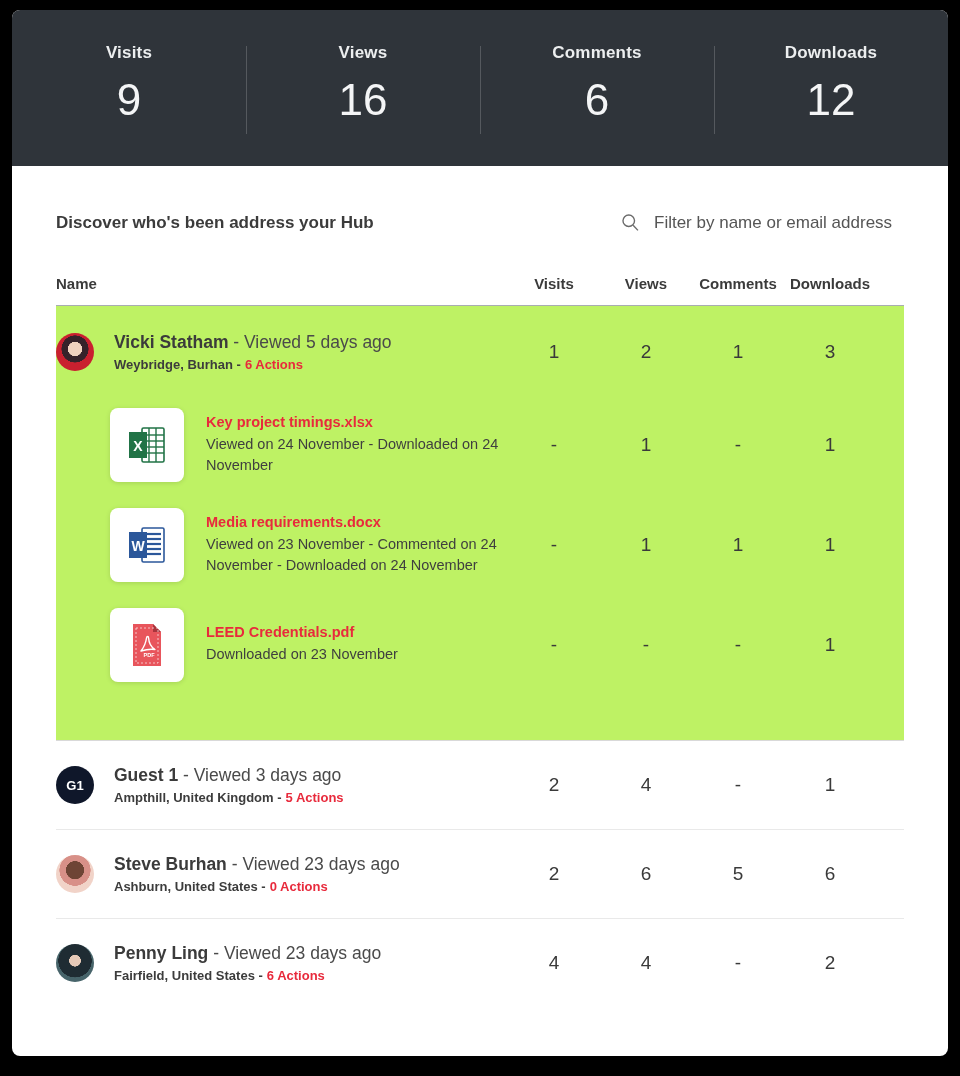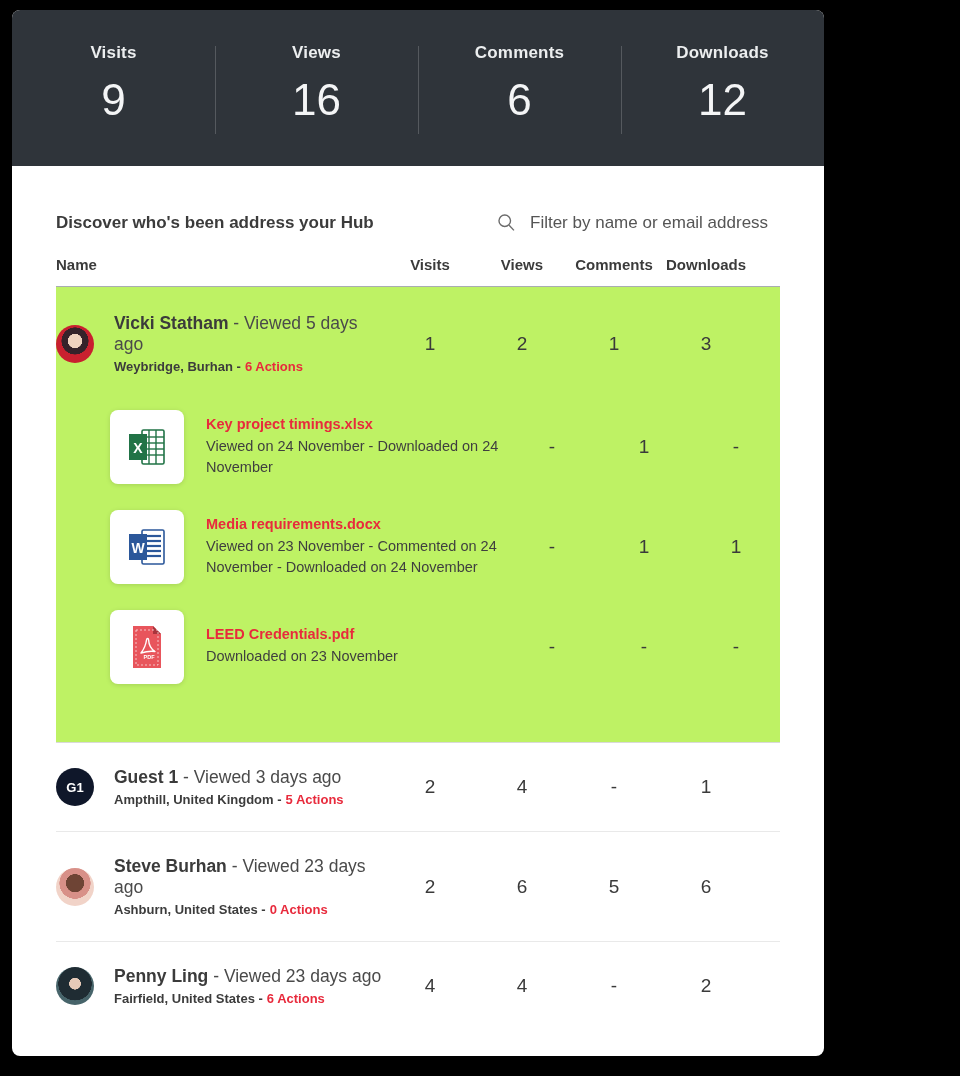--- a/index.html
+++ b/index.html
@@ -4,21 +4,21 @@
 <style>
   html,body{margin:0;padding:0;}
   body{
     width:960px;height:1076px;
     background:#000;
     font-family:"Liberation Sans", sans-serif;
     position:relative;
     -webkit-font-smoothing:antialiased;
   }
   .card{
-    position:absolute;left:12px;top:10px;width:812px;height:1046px;
+    position:absolute;left:12px;top:10px;width:936px;height:1046px;
     background:#fff;border-radius:8px;overflow:hidden;
     box-shadow:0 2px 14px rgba(0,0,0,.6);
   }
   
   .stats-header{
     background:#2f343a;height:156px;
     display:flex;align-items:stretch;
   }
   .stat{
     flex:1;text-align:center;position:relative;
@@ -43,21 +43,21 @@
   .filter{display:flex;align-items:center;gap:13px;}
   .filter svg{display:block;}
   .filter input{
     border:none;outline:none;background:transparent;
     font-family:"Liberation Sans", sans-serif;
     font-size:17px;color:#555;width:250px;padding:0;
   }
   .filter input::placeholder{color:#555;opacity:1;}
   
   .thead{
-    display:flex;align-items:center;margin-top:23px;padding-bottom:13px;
+    display:flex;align-items:center;margin-top:42px;padding-bottom:13px;
   }
   .th-name{flex:1;font-size:15px;font-weight:bold;color:#3b3b3b;}
   .stat-cols{display:flex;width:368px;margin-left:auto;margin-right:28px;flex-shrink:0;}
   .scol{width:92px;text-align:center;}
   .thead .scol{font-size:15px;font-weight:bold;color:#3b3b3b;}
   .num{font-size:19px;color:#3a3a3a;}
   
   .expanded{
     background:#bef264;
     border-top:1px solid #a9adb1;

